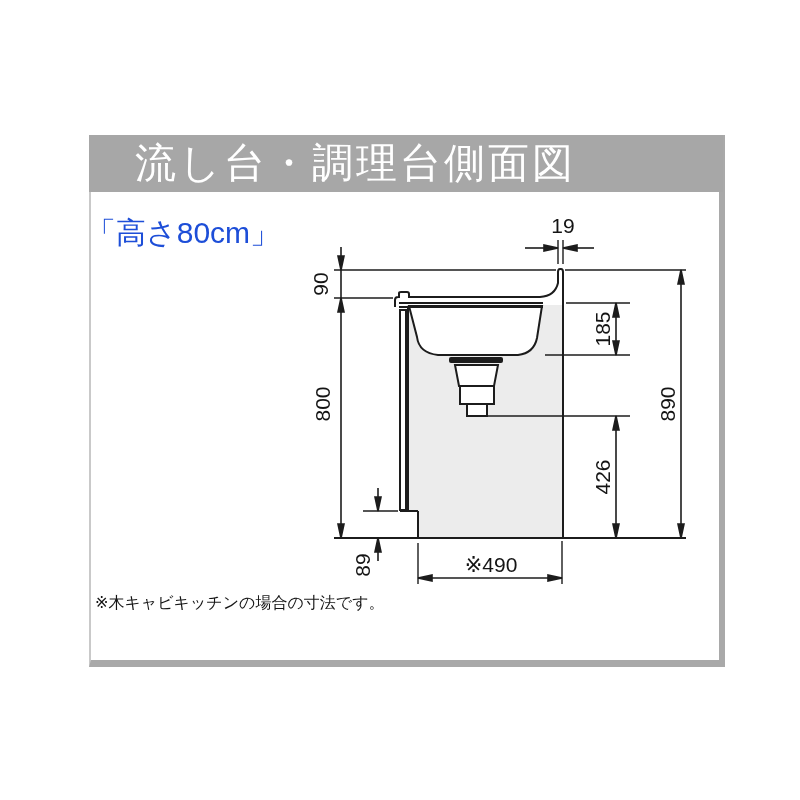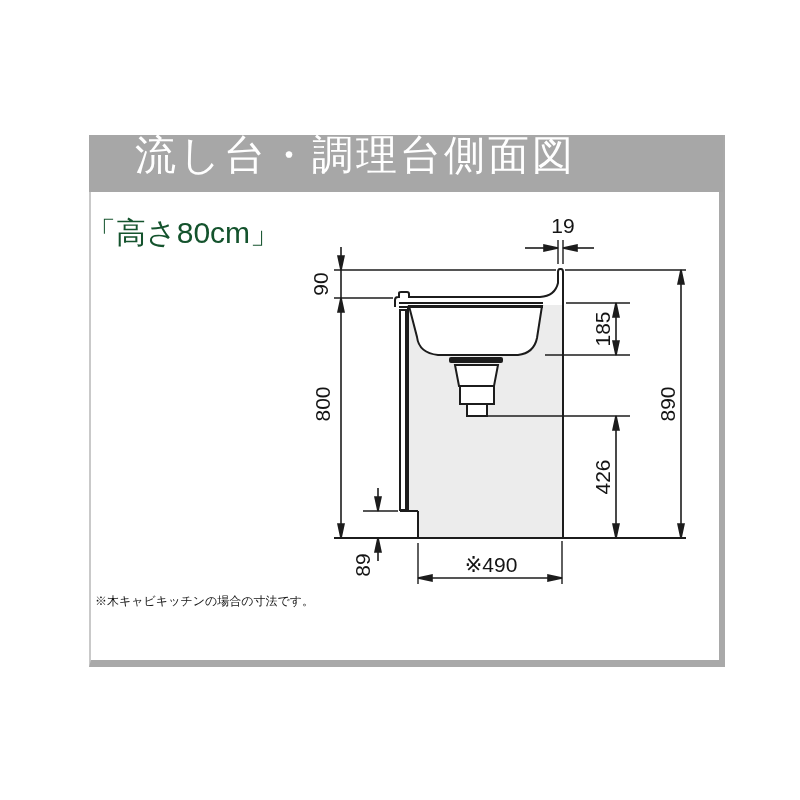--- a/index.html
+++ b/index.html
@@ -2,25 +2,25 @@
 <html><head>
 <meta charset="utf-8">
 <style>
   html,body{margin:0;padding:0;background:#ffffff;}
   .page{position:relative;width:800px;height:800px;background:#ffffff;overflow:hidden;
         font-family:"Liberation Sans","DejaVu Sans",sans-serif;color:#111;}
   .panel{position:absolute;left:89px;top:135px;width:628px;height:525px;
          border-left:2px solid #c9c9c9;border-right:6px solid #a9a9a9;border-bottom:7px solid #a9a9a9;
          background:#ffffff;}
   .titlebar{position:absolute;left:-2px;top:0;width:634px;height:57px;background:#a7a7a7;
-            display:flex;align-items:flex-start;}
+            display:flex;align-items:center;}
   .titlebar span{color:#ffffff;font-size:41px;font-weight:500;letter-spacing:3px;
                  padding-left:46px;white-space:nowrap;line-height:1;}
-  .subtitle{position:absolute;left:-5px;top:78px;font-size:30px;color:#14532d;white-space:nowrap;}
-  .notes{position:absolute;left:4px;top:452px;font-size:12px;color:#151515;line-height:31px;font-family:Liberation Mono, monospace;}
+  .subtitle{position:absolute;left:-5px;top:78px;font-size:30px;color:#1d4ed8;white-space:nowrap;}
+  .notes{position:absolute;left:4px;top:452px;font-size:16px;color:#151515;line-height:31px;}
   .notes .l2{padding-left:22px;}
   svg.diagram{position:absolute;left:0;top:0;pointer-events:none;}
   .dimtext{font-size:21px;fill:#141414;}
 </style>
 </head>
 <body>
 
 <div class="page">
 
   <div class="panel">

